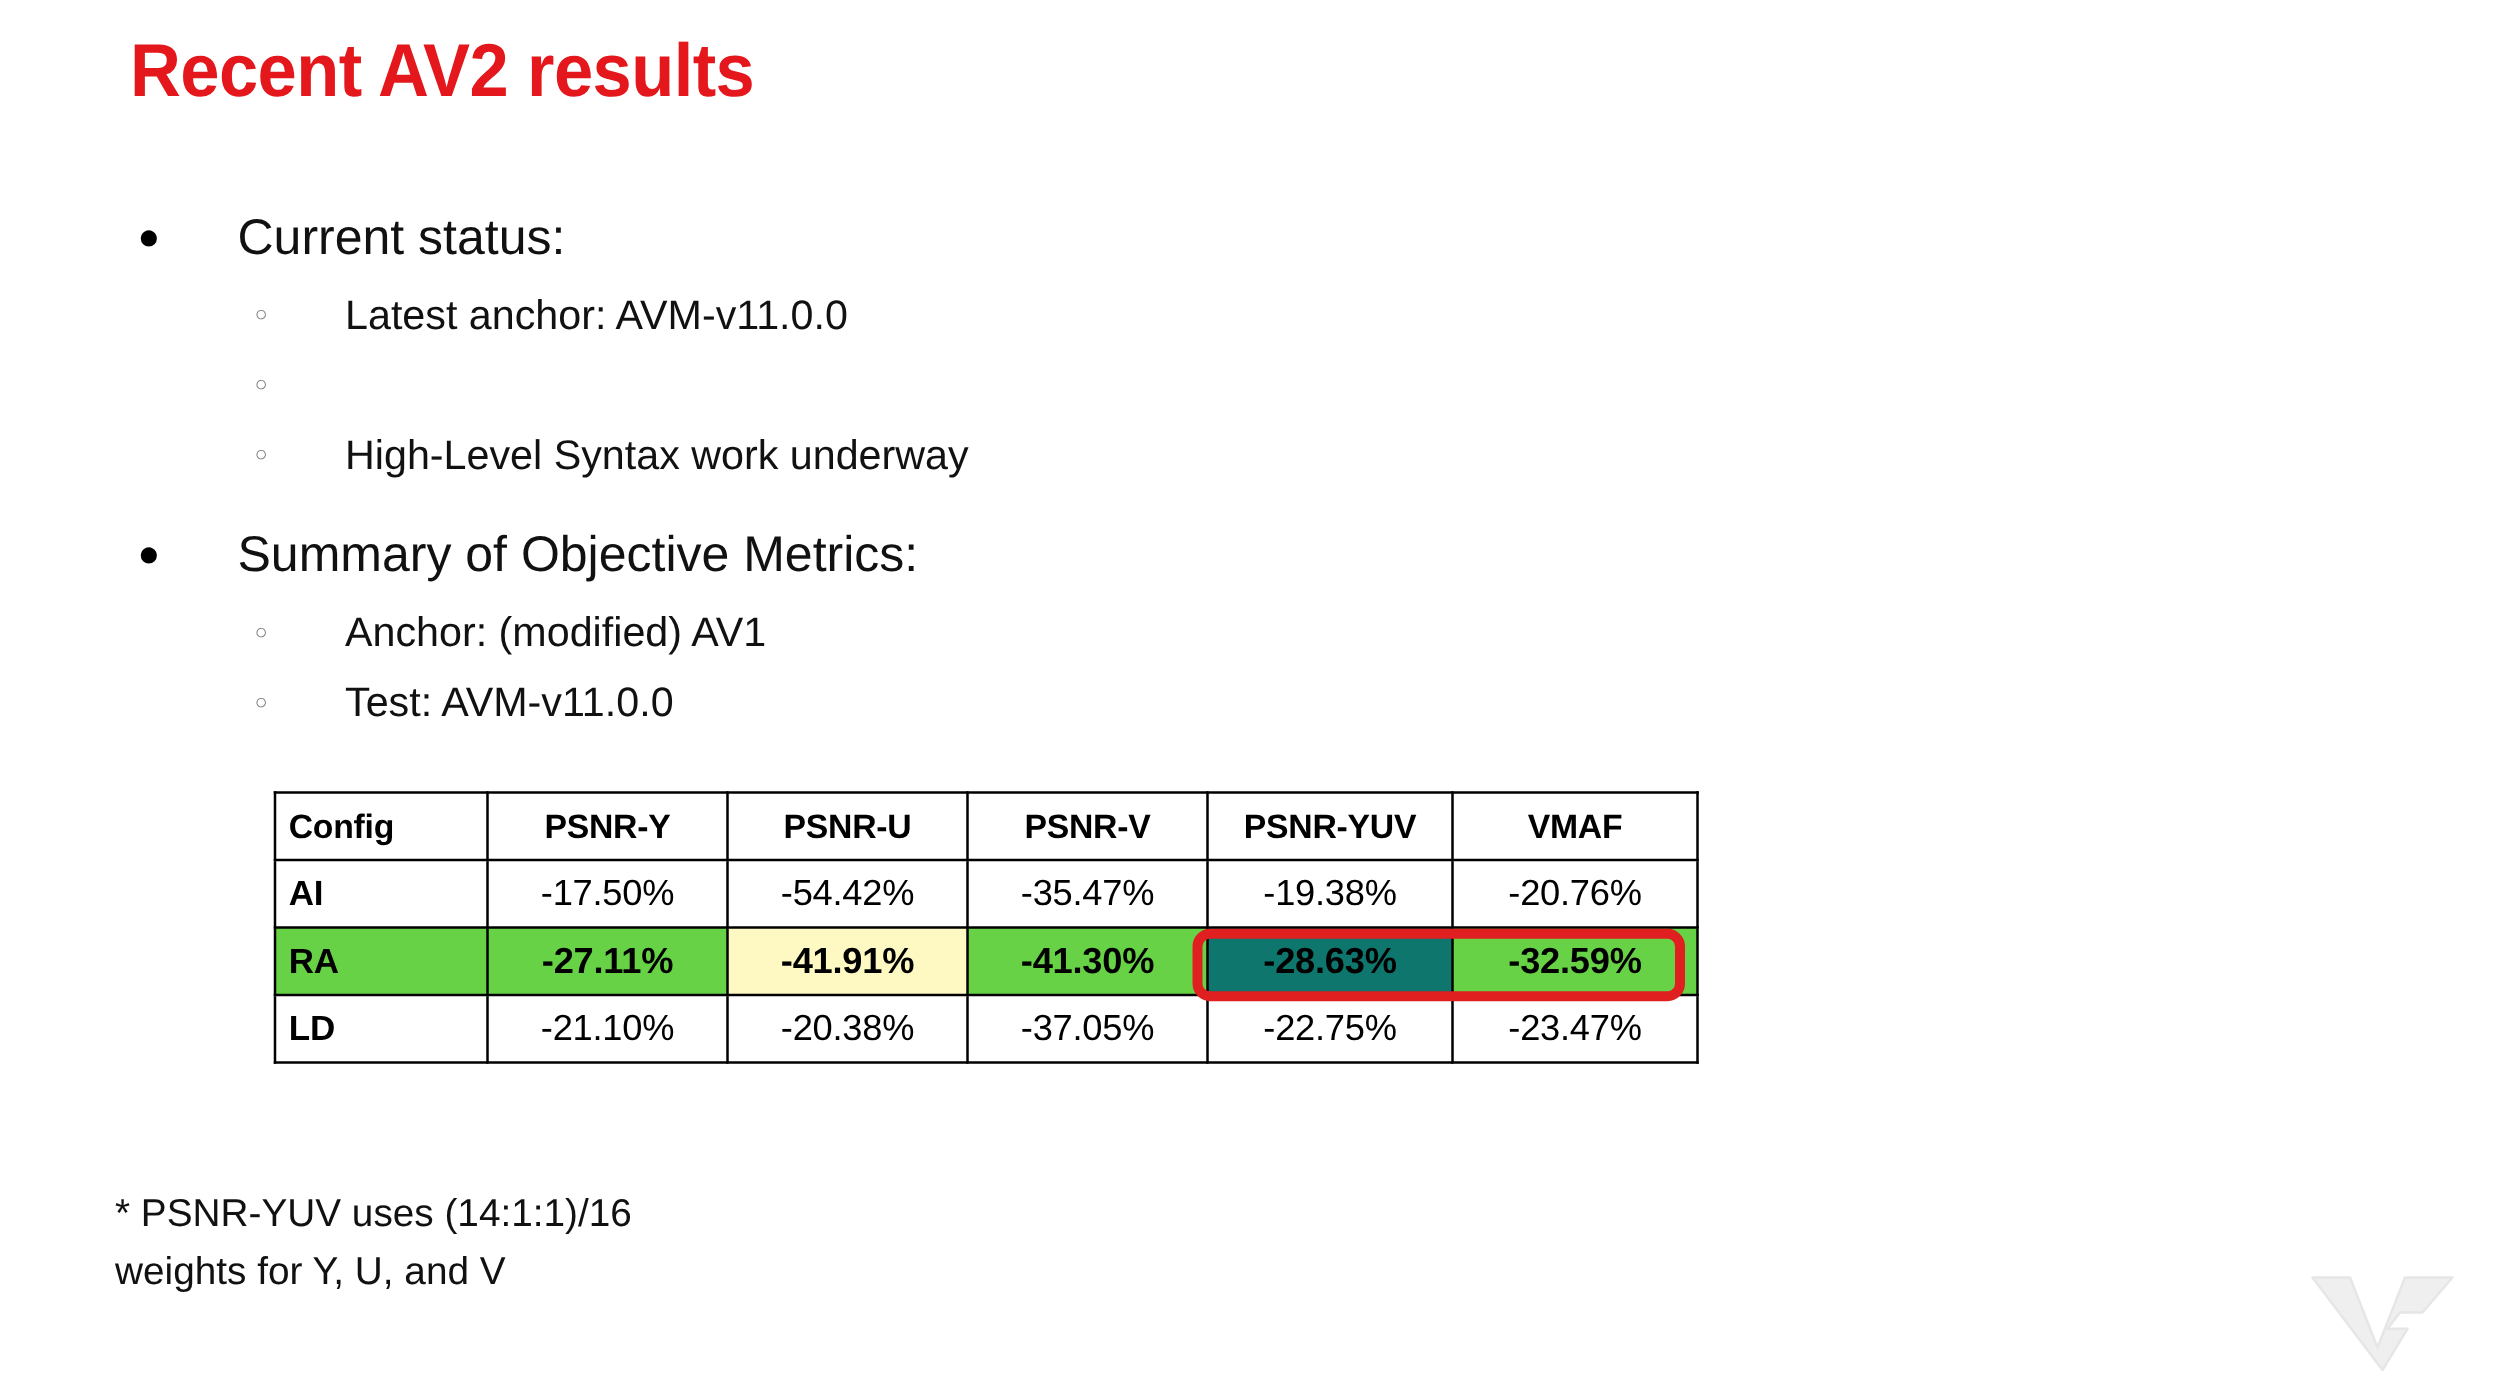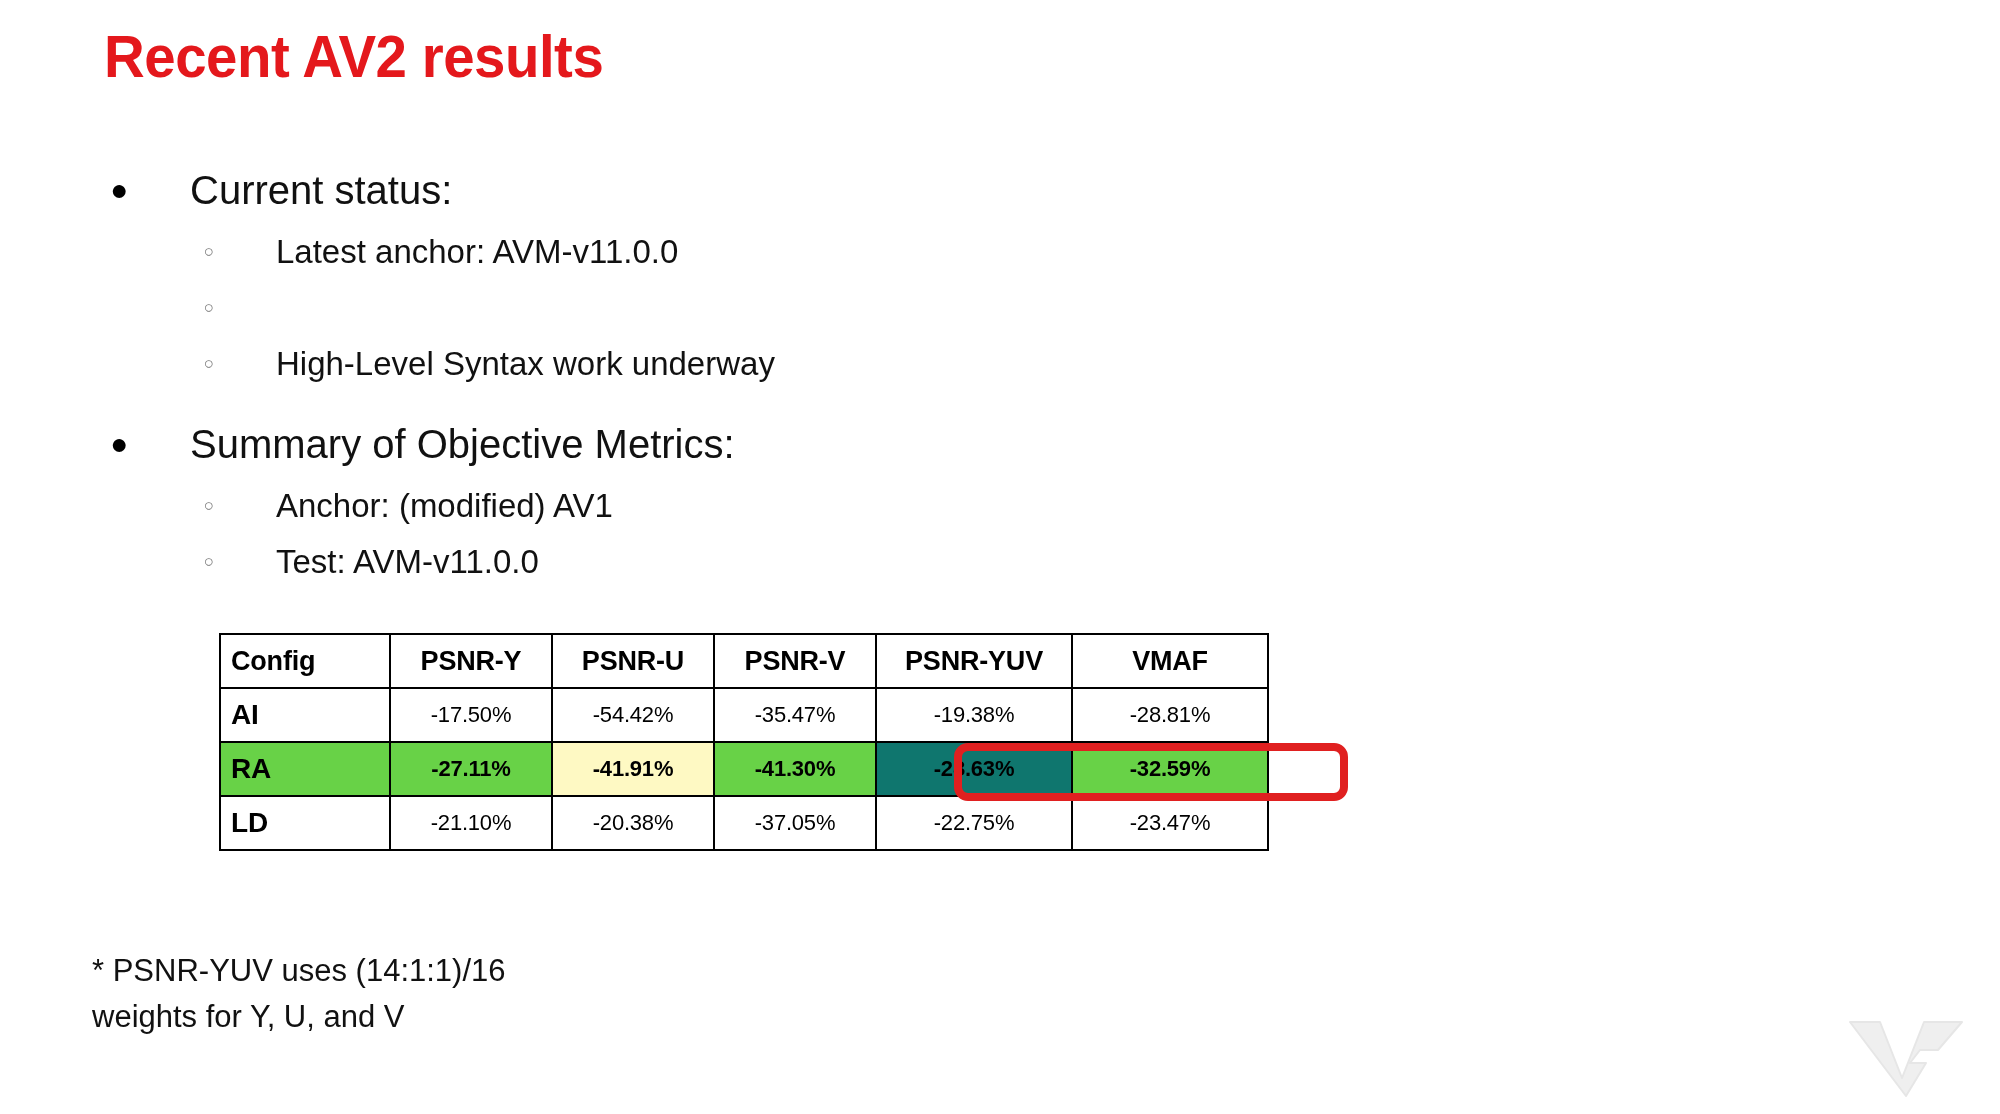--- a/index.html
+++ b/index.html
@@ -123,30 +123,30 @@
     font-family: "Liberation Sans", sans-serif;
   }
   table.results th {
     font-size: 27px;
   }
   table.results .col-config {
     width: 170px;
     text-align: left;
     padding-left: 10px;
   }
-  table.results .col-num { width: 162px; }
+  table.results .col-num { width: 192px; }
   table.results .col-num-wide { width: 196px; }
 
   table.results tr.row-highlight td {
     background: #68d247;
   }
 
   table.results tbody td.val {
     font-weight: normal;
-    font-size: 22px;
+    font-size: 29px;
   }
   table.results tbody tr.row-highlight td.val {
     font-weight: bold;
   }
 
   
   .red-box {
     position: absolute;
     border: 8px solid #e02020;
     border-radius: 14px;
@@ -235,21 +235,21 @@
           <th class="col-num-wide">VMAF</th>
         </tr>
       </thead>
       <tbody>
         <tr>
           <td class="col-config">AI</td>
           <td class="col-num val">-17.50%</td>
           <td class="col-num val">-54.42%</td>
           <td class="col-num val">-35.47%</td>
           <td class="col-num-wide val">-19.38%</td>
-          <td class="col-num-wide val">-28.81%</td>
+          <td class="col-num-wide val">-20.76%</td>
         </tr>
         <tr class="row-highlight">
           <td class="col-config" style="background: rgb(104, 210, 71);">RA</td>
           <td class="col-num val" style="background: rgb(104, 210, 71);">-27.11%</td>
           <td class="col-num val" style="background: #fef9c3;">-41.91%</td>
           <td class="col-num val" style="background: rgb(104, 210, 71);">-41.30%</td>
           <td class="col-num-wide val" style="background: #0f766e;">-28.63%</td>
           <td class="col-num-wide val" style="background: rgb(104, 210, 71);">-32.59%</td>
         </tr>
         <tr>

